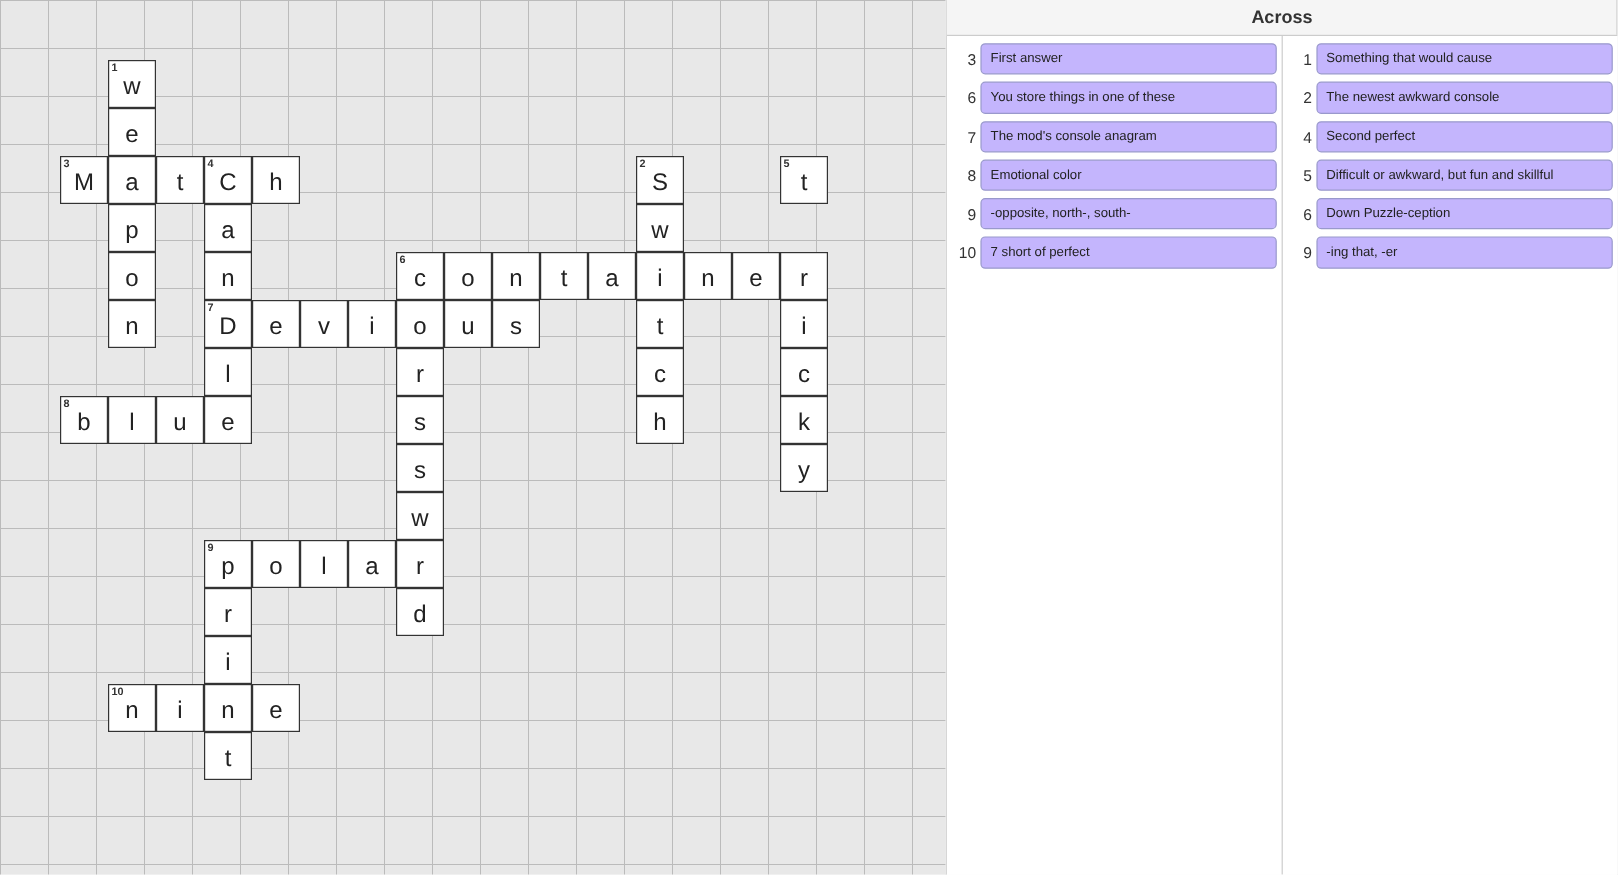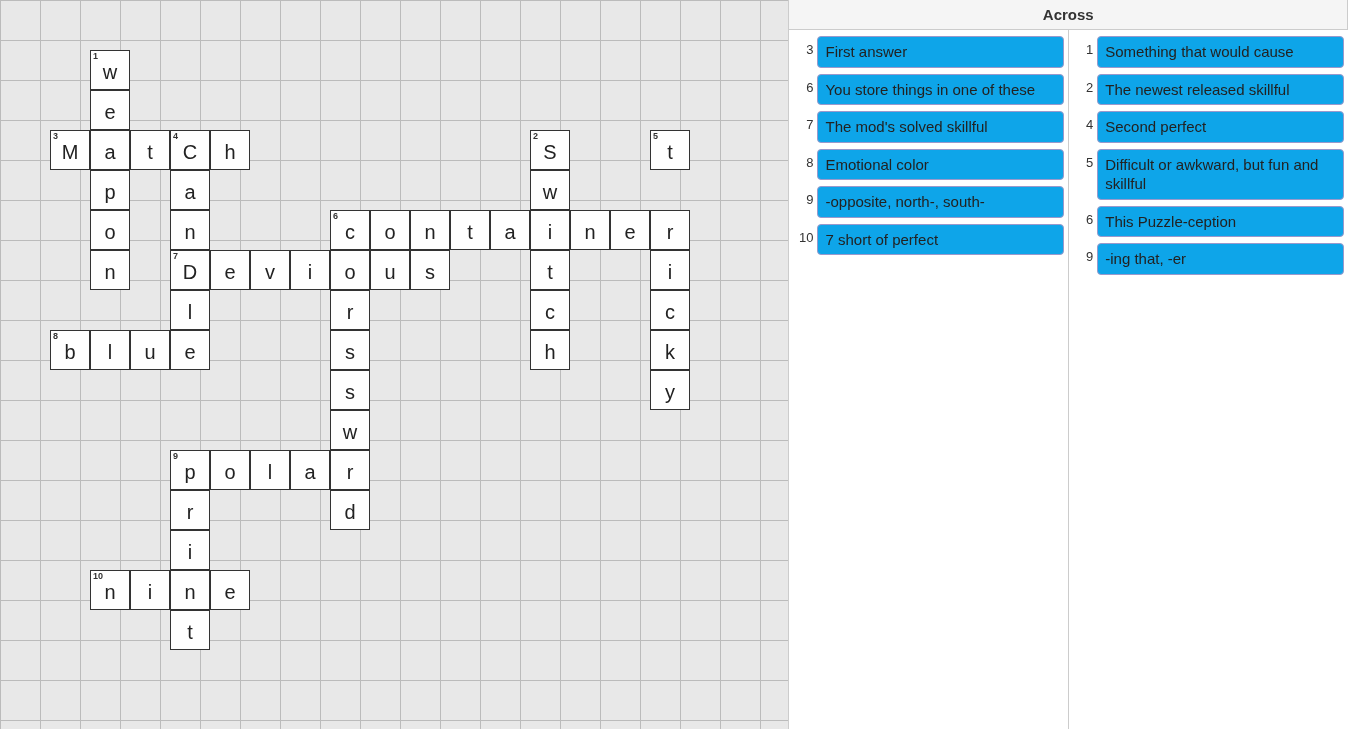--- a/index.html
+++ b/index.html
@@ -129,23 +129,23 @@
       text-align: right;
       margin-right: 4px;
       padding-top: 6px;
     }
 
     .clue-box {
       flex: 1;
       border: 1.5px solid #9999cc;
       border-radius: 4px;
       padding: 5px 7px;
-      font-size: 15px;
+      font-size: 11px;
       color: #222;
-      background: #0ea5e9;
+      background: #c4b5fd;
       line-height: 1.3;
     }
   </style>
 </head>
 <body>
 
 <div id="crossword-panel">
   <div class="grid-bg"></div>
   <div id="grid-container">
 
@@ -351,21 +351,21 @@
         <div class="clue-item">
           <div class="clue-num-label">3</div>
           <div class="clue-box">First answer</div>
         </div>
         <div class="clue-item">
           <div class="clue-num-label">6</div>
           <div class="clue-box">You store things in one of these</div>
         </div>
         <div class="clue-item">
           <div class="clue-num-label">7</div>
-          <div class="clue-box">The mod's solved skillful</div>
+          <div class="clue-box">The mod's console anagram</div>
         </div>
         <div class="clue-item">
           <div class="clue-num-label">8</div>
           <div class="clue-box">Emotional color</div>
         </div>
         <div class="clue-item">
           <div class="clue-num-label">9</div>
           <div class="clue-box">-opposite, north-, south-</div>
         </div>
         <div class="clue-item">
@@ -373,33 +373,33 @@
           <div class="clue-box">7 short of perfect</div>
         </div>
       </div>
     <div class="clues-column" id="down-column">
         <div class="clue-item">
           <div class="clue-num-label">1</div>
           <div class="clue-box">Something that would cause</div>
         </div>
         <div class="clue-item">
           <div class="clue-num-label">2</div>
-          <div class="clue-box">The newest released skillful</div>
+          <div class="clue-box">The newest awkward console</div>
         </div>
         <div class="clue-item">
           <div class="clue-num-label">4</div>
           <div class="clue-box">Second perfect</div>
         </div>
         <div class="clue-item">
           <div class="clue-num-label">5</div>
           <div class="clue-box">Difficult or awkward, but fun and skillful</div>
         </div>
         <div class="clue-item">
           <div class="clue-num-label">6</div>
-          <div class="clue-box">This Puzzle-ception</div>
+          <div class="clue-box">Down Puzzle-ception</div>
         </div>
         <div class="clue-item">
           <div class="clue-num-label">9</div>
           <div class="clue-box">-ing that, -er</div>
         </div>
       </div>
   </div>
 </div>
 
 </body></html>

